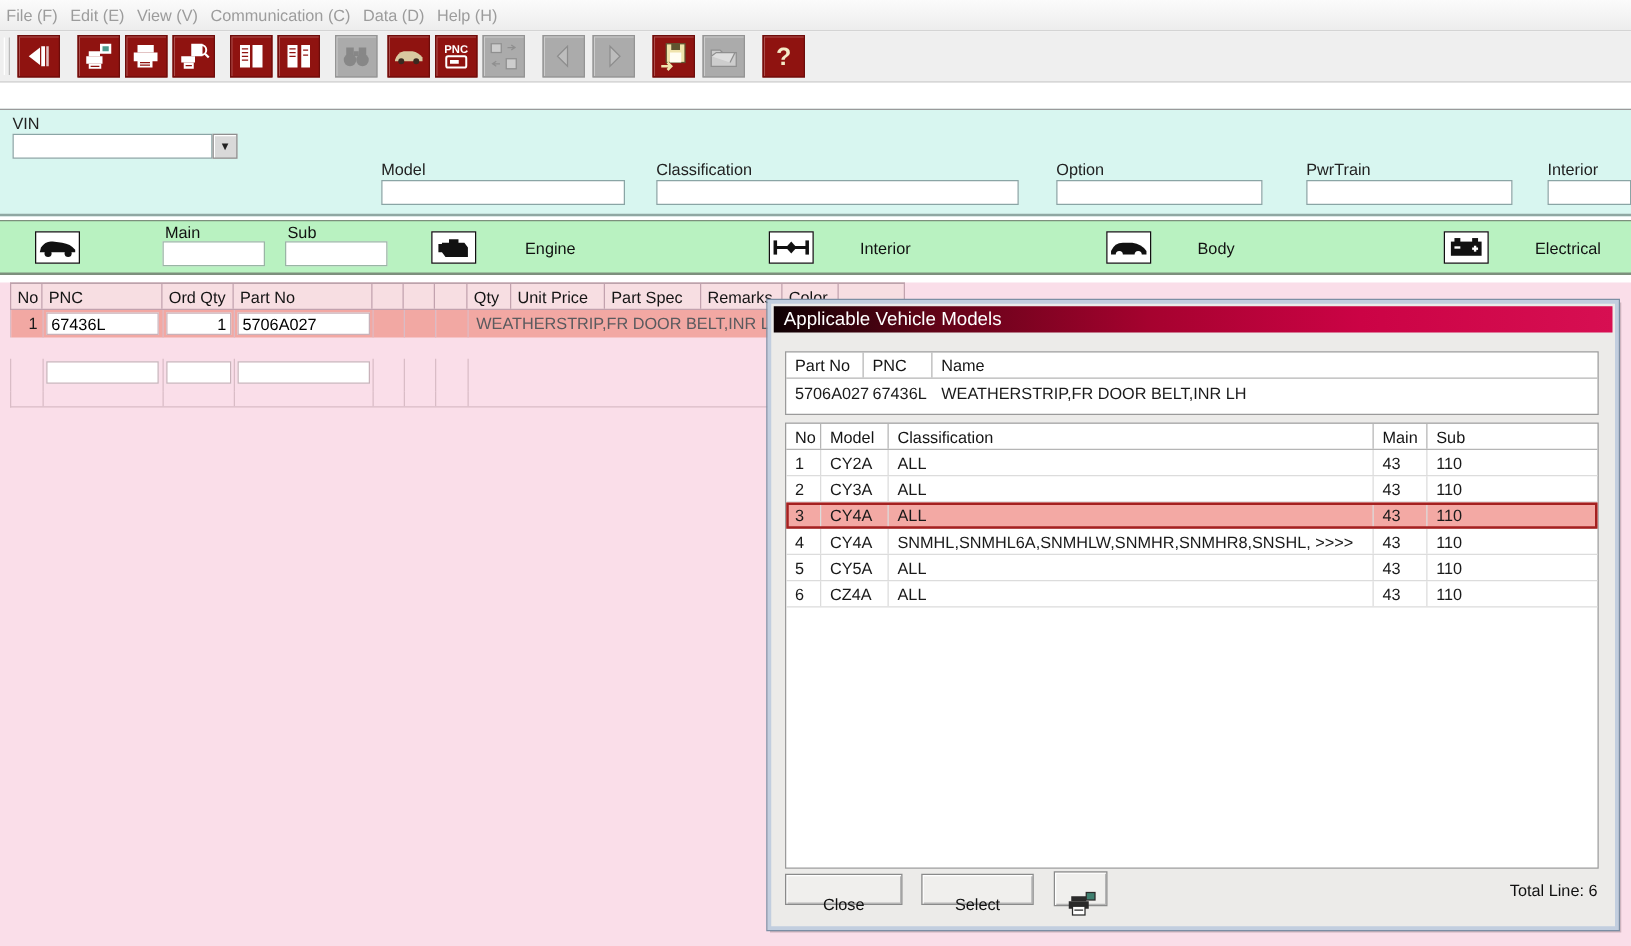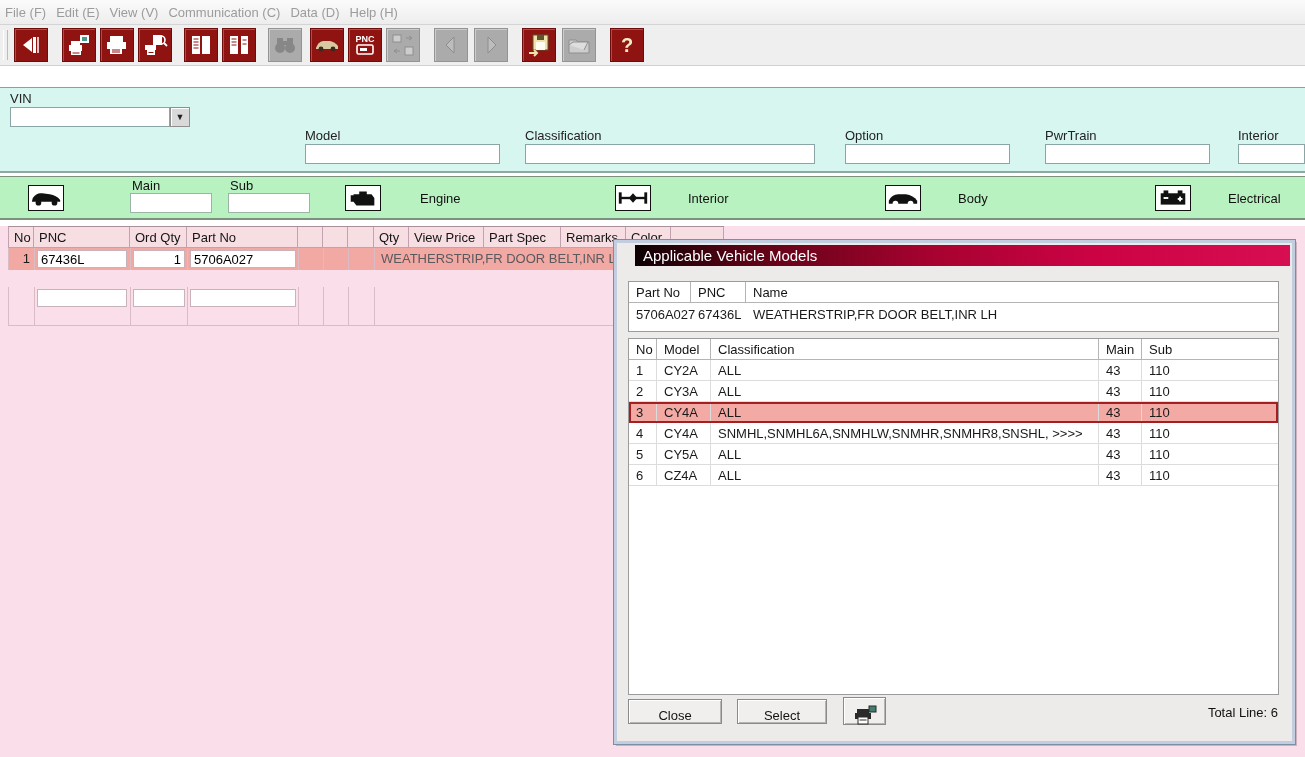--- a/index.html
+++ b/index.html
@@ -58,32 +58,32 @@
     box-sizing:border-box;font-family:"Liberation Sans",sans-serif;font-size:13px;padding:0 3px;}
   .altpart{color:#cf2a2a;padding:1px 0 0 6px;}
   .pname{color:#5a5a5e;padding:3px 0 0 6px;}
 
   
   .dialog{position:absolute;left:614px;top:240px;width:681px;height:504px;background:#ecebe9;
     border:3px solid #c2cedf;outline:1px solid #7c8ea4;box-sizing:border-box;z-index:10;
     box-shadow:2px 2px 0 rgba(120,100,110,.35);}
   .dtitle{position:absolute;left:2px;top:2px;right:2px;height:21px;color:#fff;font-size:15px;
     padding:2px 0 0 8px;box-sizing:border-box;white-space:nowrap;
-    background:linear-gradient(90deg,#0d0103 0%,#5e0316 18%,#a6022f 45%,#cb0345 70%,#d70f52 100%);margin-left:16px;}
+    background:linear-gradient(90deg,#0d0103 0%,#5e0316 18%,#a6022f 45%,#cb0345 70%,#d70f52 100%);}
   .dbox{position:absolute;background:#fff;border:1px solid #9b9b9b;box-sizing:border-box;}
   .dhrow{display:flex;height:21px;border-bottom:1px solid #b5b5b5;box-sizing:border-box;}
   .dhc{border-right:1px solid #b5b5b5;box-sizing:border-box;padding:3px 0 0 7px;white-space:nowrap;color:#141414;}
   .ddrow{display:flex;height:22px;box-sizing:border-box;}
   .ddc{box-sizing:border-box;padding:4px 0 0 7px;white-space:nowrap;}
   .mrow{display:flex;height:21px;box-sizing:border-box;border-bottom:1px solid #dcdcdc;}
   .mc{border-right:1px solid #dcdcdc;box-sizing:border-box;padding:3px 0 0 7px;white-space:nowrap;overflow:hidden;}
   .mrow.selected{background:#f3a9a4;outline:2px solid #a42020;outline-offset:-2px;}
   .dbtn{position:absolute;height:25px;background:#f0efed;border:1px solid #8a8a8a;
     box-shadow:inset 1px 1px 0 #fff, inset -1px -1px 0 #b5b5b5;box-sizing:border-box;
-    font-family:"Liberation Sans",sans-serif;font-size:13px;color:#111;text-align:center;padding-top:8px;}
+    font-family:"Liberation Sans",sans-serif;font-size:13px;color:#111;text-align:center;padding-top:16px;}
   .totline{position:absolute;right:14px;top:462px;color:#111;}
 </style>
 </head>
 <body>
 
 <div id="app">
 
   <div class="menubar">
     <span class="menuitem">File (F)</span>
     <span class="menuitem">Edit (E)</span>
@@ -294,21 +294,21 @@
 
     <div class="phead">
       <div class="phc" style="width:25px">No</div>
       <div class="phc" style="width:96px">PNC</div>
       <div class="phc" style="width:57px">Ord Qty</div>
       <div class="phc" style="width:111px">Part No</div>
       <div class="phc" style="width:25px"></div>
       <div class="phc" style="width:25px"></div>
       <div class="phc" style="width:26px"></div>
       <div class="phc" style="width:35px">Qty</div>
-      <div class="phc" style="width:75px">View Price</div>
+      <div class="phc" style="width:75px">Unit Price</div>
       <div class="phc" style="width:77px">Part Spec</div>
       <div class="phc" style="width:65px">Remarks</div>
       <div class="phc" style="width:45px">Color</div>
       <div class="phc" style="width:53px"></div>
     </div>
 
     <div class="prow" style="top:22px;height:22px">
       <div class="pc salmon" style="width:26px;text-align:right;padding:3px 4px 0 0;box-sizing:border-box">1</div>
       <div class="pc salmon" style="width:96px">
           <input class="cellinput" style="left: 2px; width: 90px;" value="67436L">

